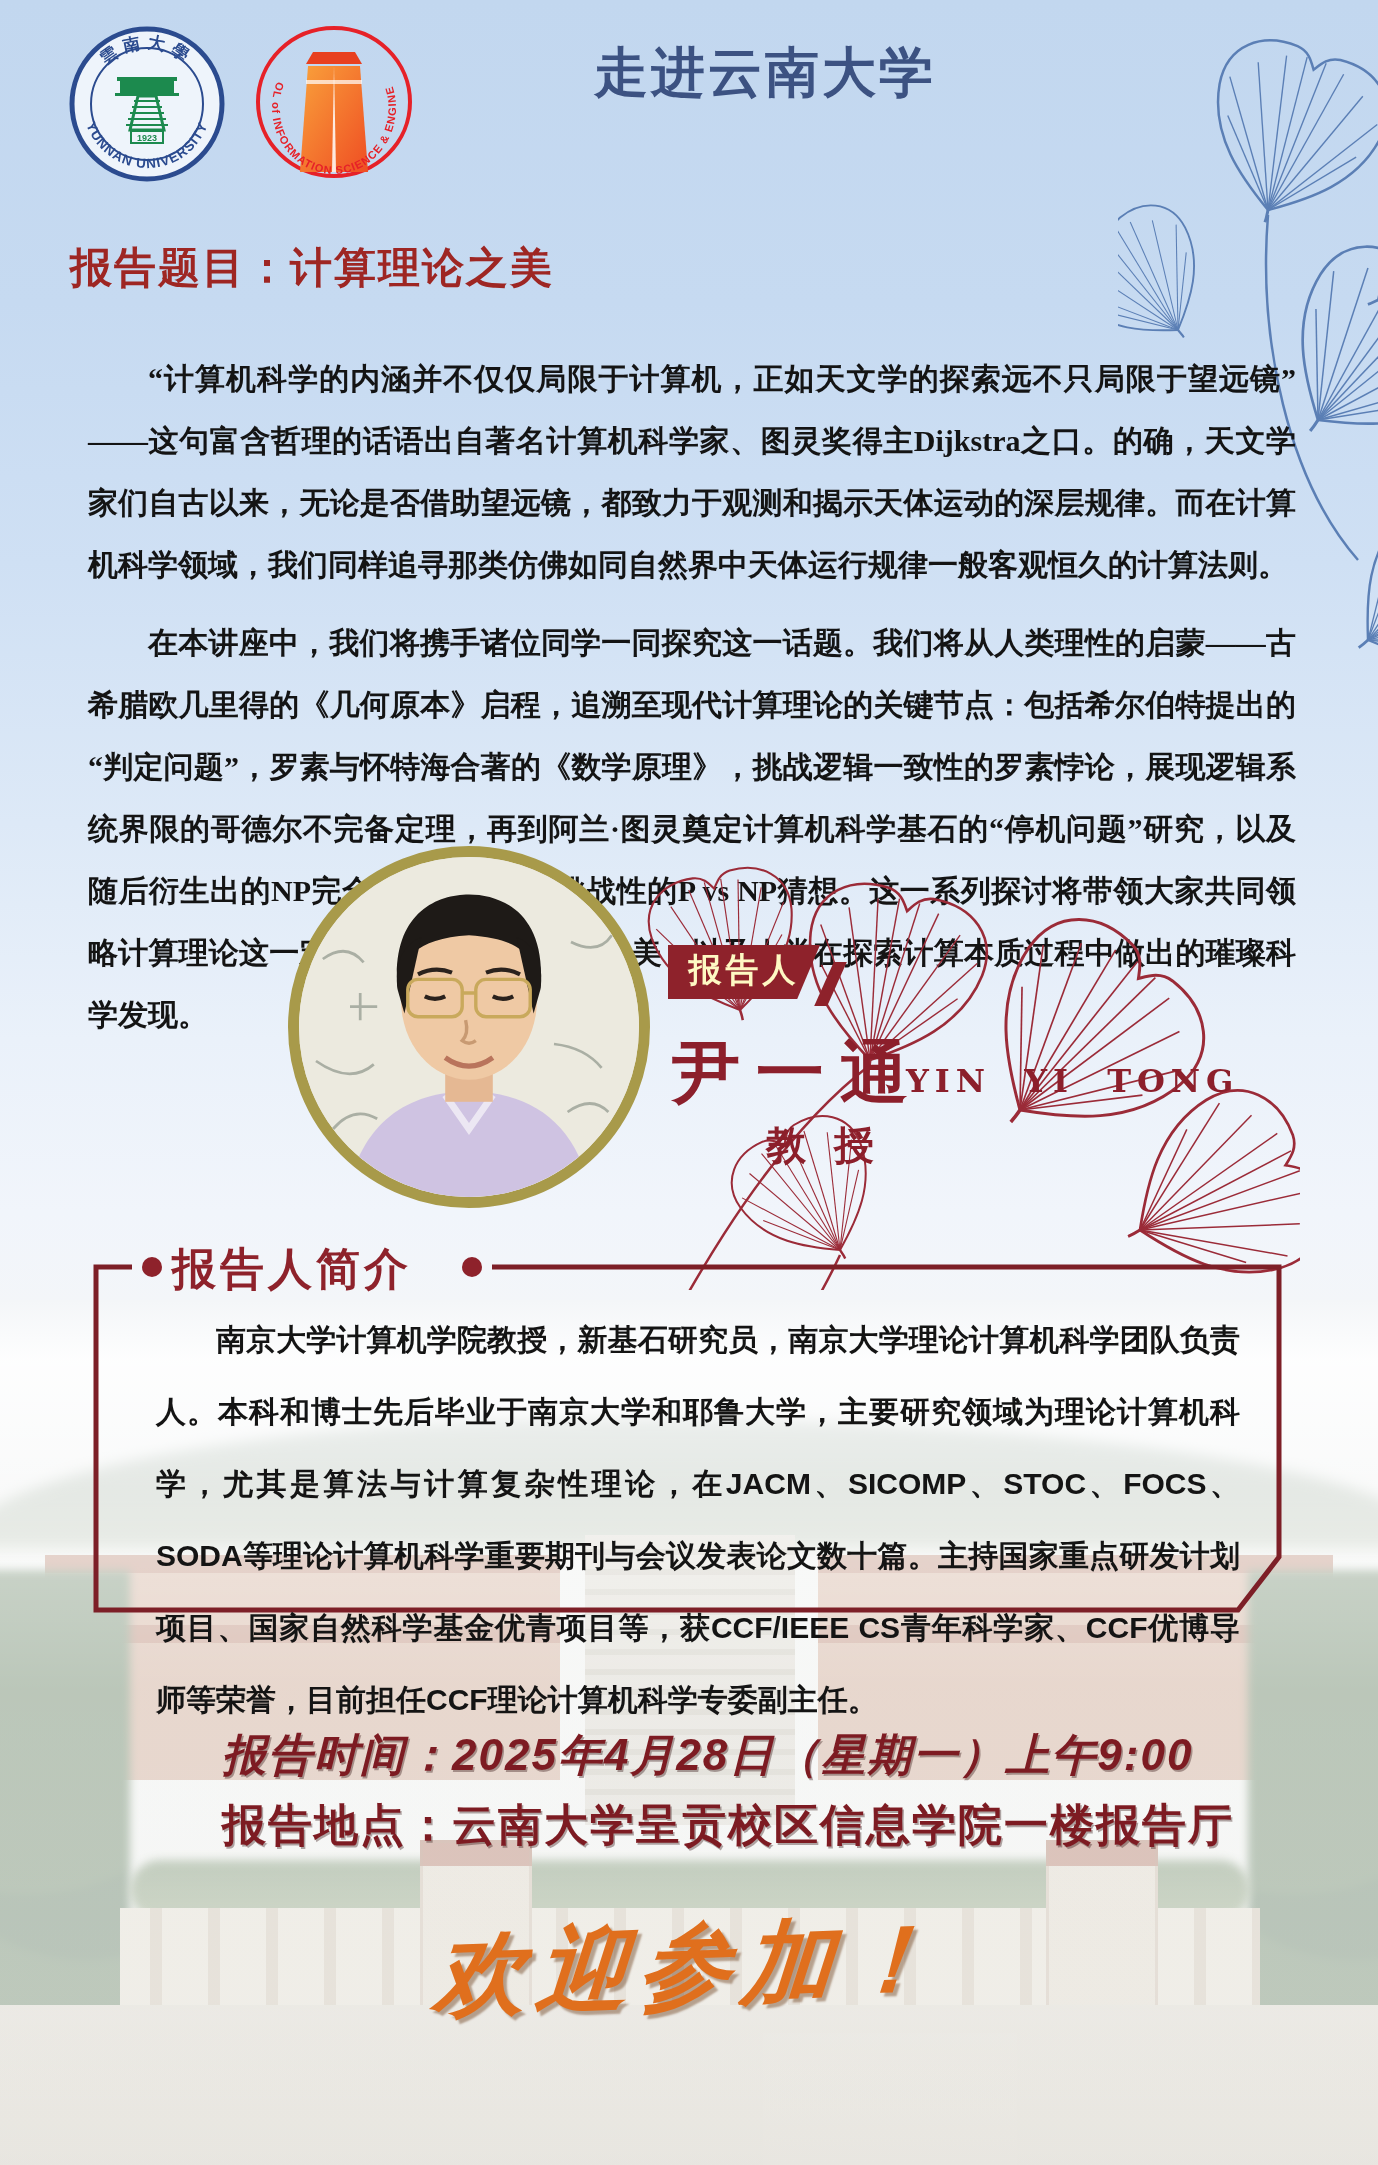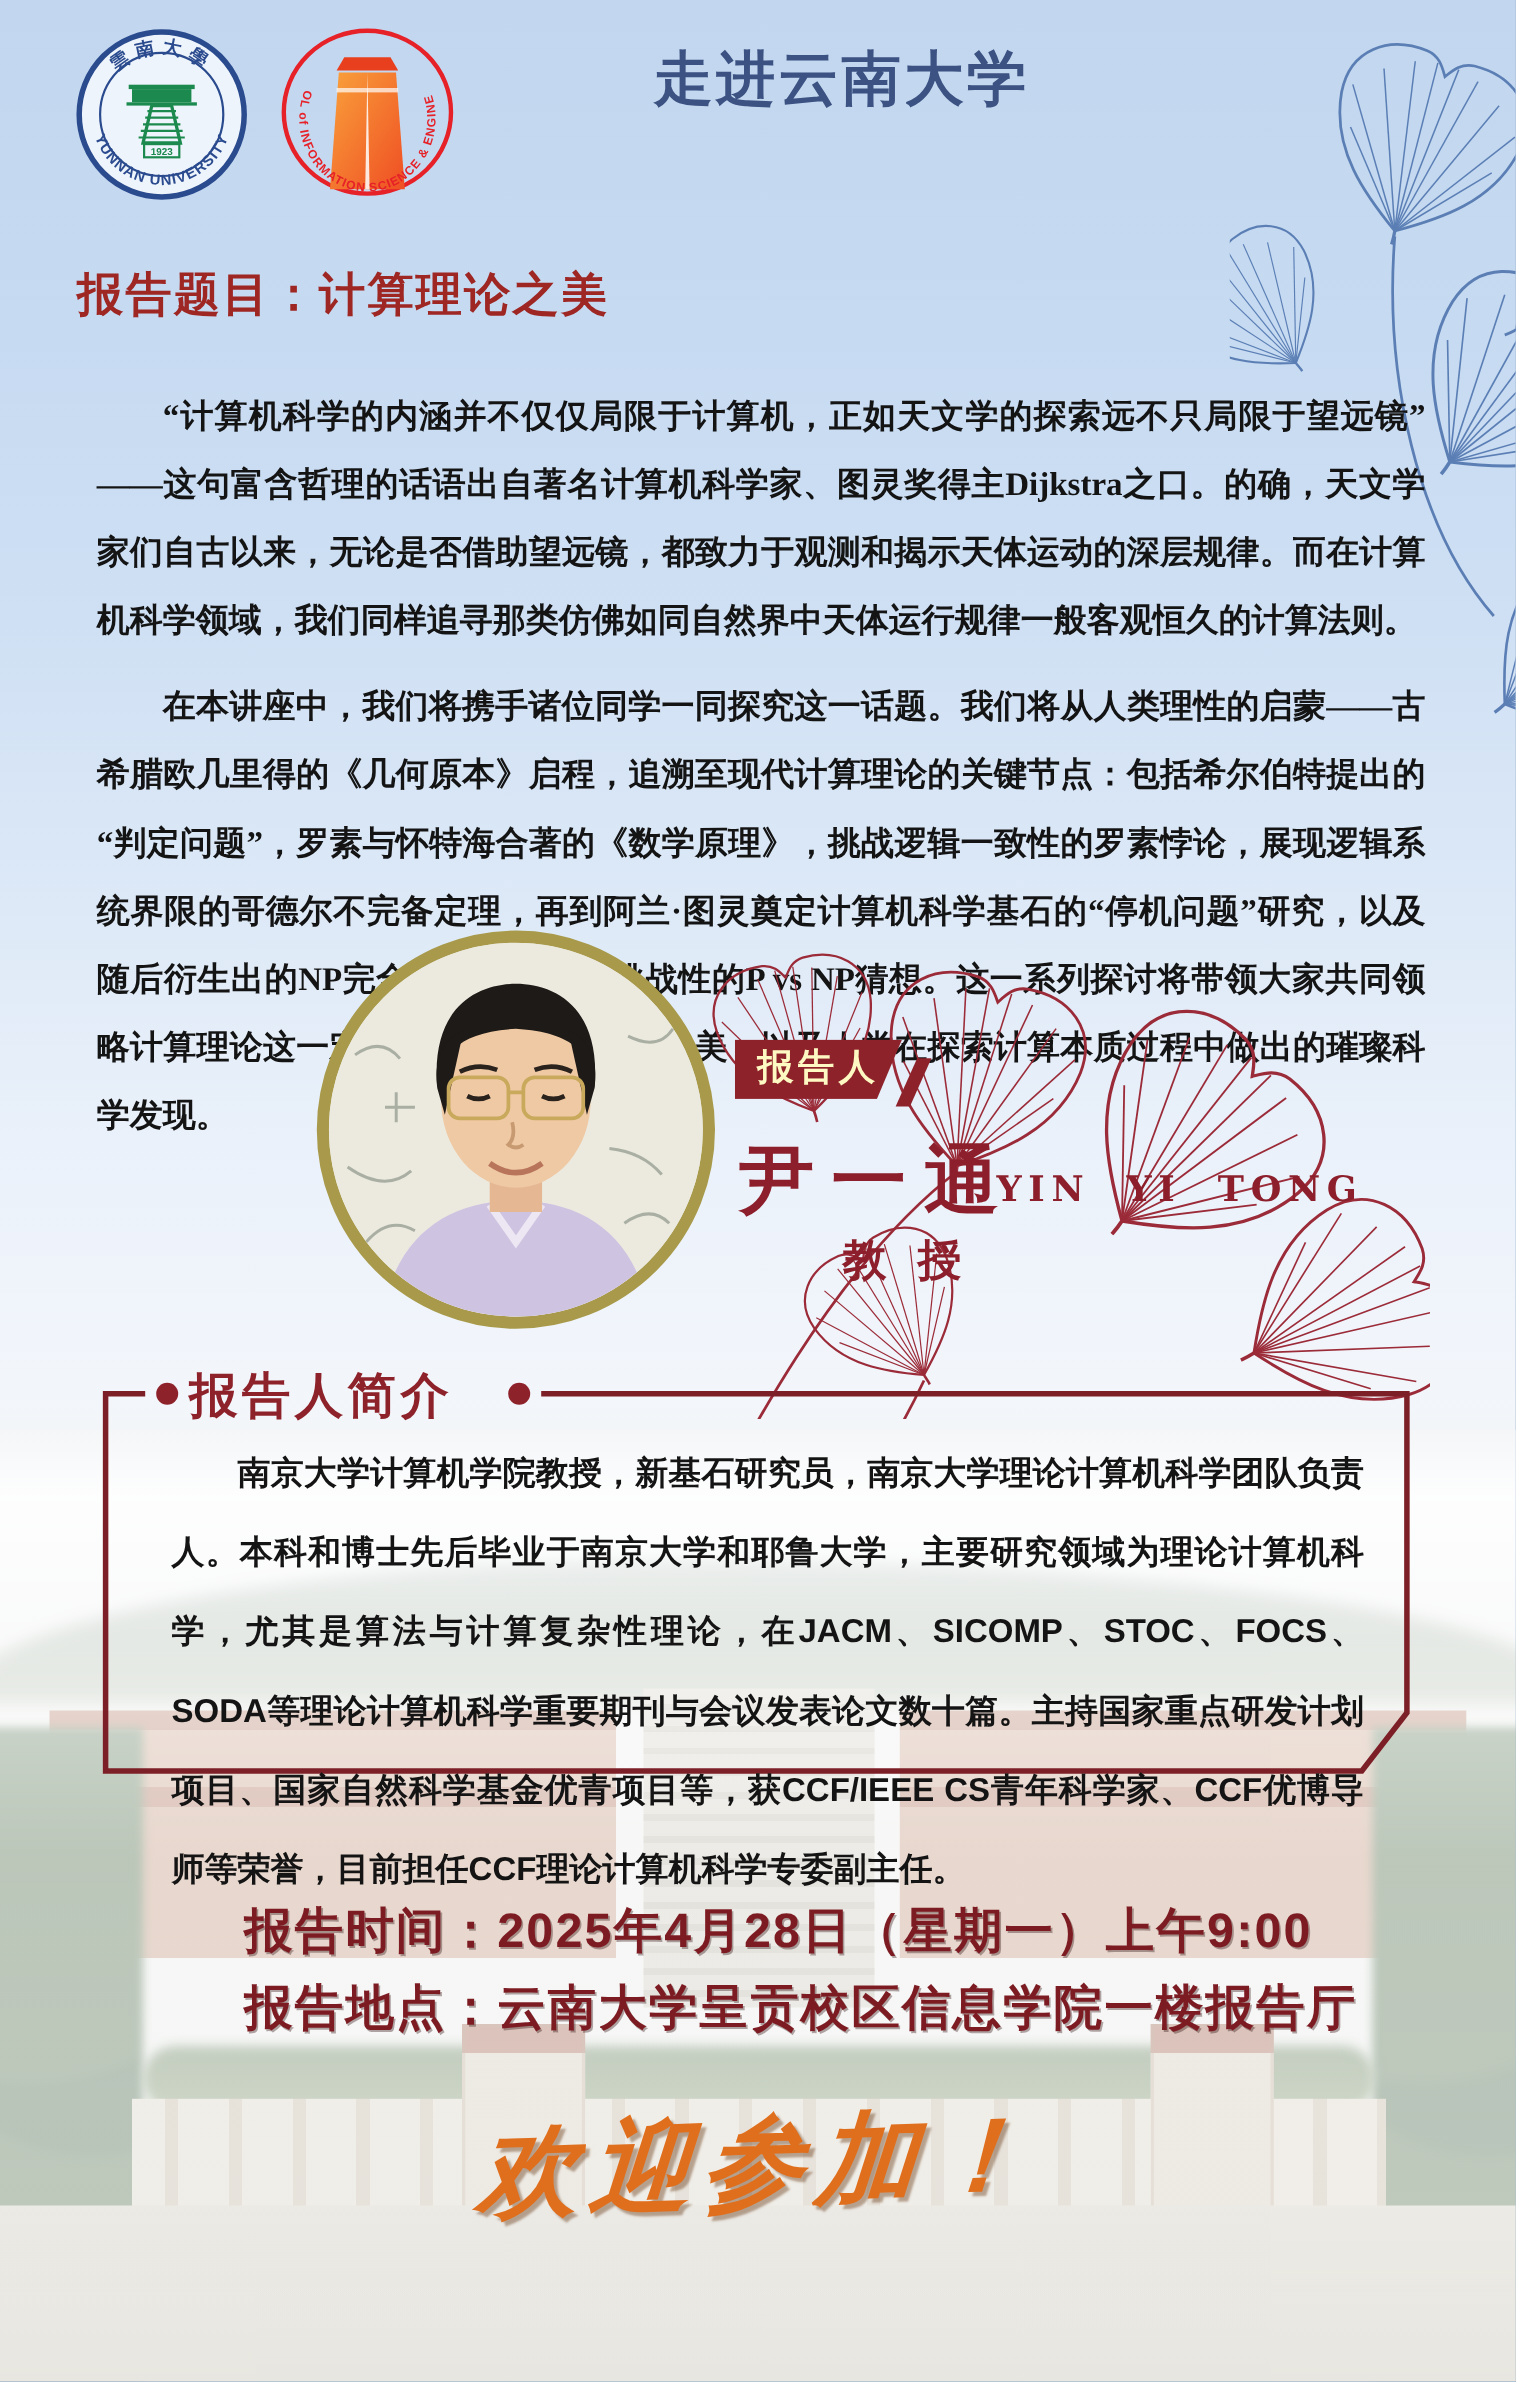--- a/index.html
+++ b/index.html
@@ -32,21 +32,21 @@
     font-size:32px;font-weight:bold;letter-spacing:6px;word-spacing:16px;white-space:nowrap;}
   .spk-title{left:766px;top:1118px;color:#8c1f2b;font-size:40px;font-weight:bold;letter-spacing:28px;white-space:nowrap;}
   
   .bio-header{left:172px;top:1240px;font-size:44px;font-weight:bold;color:#8e222b;letter-spacing:4px;}
   .bio-text{left:152px;top:1300px;width:1092px;color:#141414;font-size:30px;font-weight:bold;
     line-height:72px;text-align:justify;}
   .bio-text p{margin:4px;text-indent:2em;}
   
   .sched{left:222px;color:#7d1b22;font-size:44px;font-weight:bold;letter-spacing:2px;
     text-shadow:1.5px 1.5px 0 rgba(40,5,5,.35);white-space:nowrap;}
-  .sched-time{top:1726px;}
+  .sched-time{top:1726px;font-style:italic;}
   .sched-place{top:1796px;text-align:right;}
   
   .welcome{left:390px;top:1905px;width:600px;text-align:center;color:#e06f1d;
     font-family:"DejaVu Serif","Liberation Serif",serif;font-style:italic;font-weight:bold;
     font-size:92px;letter-spacing:10px;transform:skewX(-6deg) rotate(-2deg);
     text-shadow:4px 4px 2px rgba(96,44,8,.4);white-space:nowrap;}
   
   .campus{left:0;top:1300px;width:1378px;height:865px;}
   .campus .scene{position:absolute;inset:0;opacity:.42;}
   .mountains{position:absolute;top:118px;left:-40px;width:1460px;height:130px;

